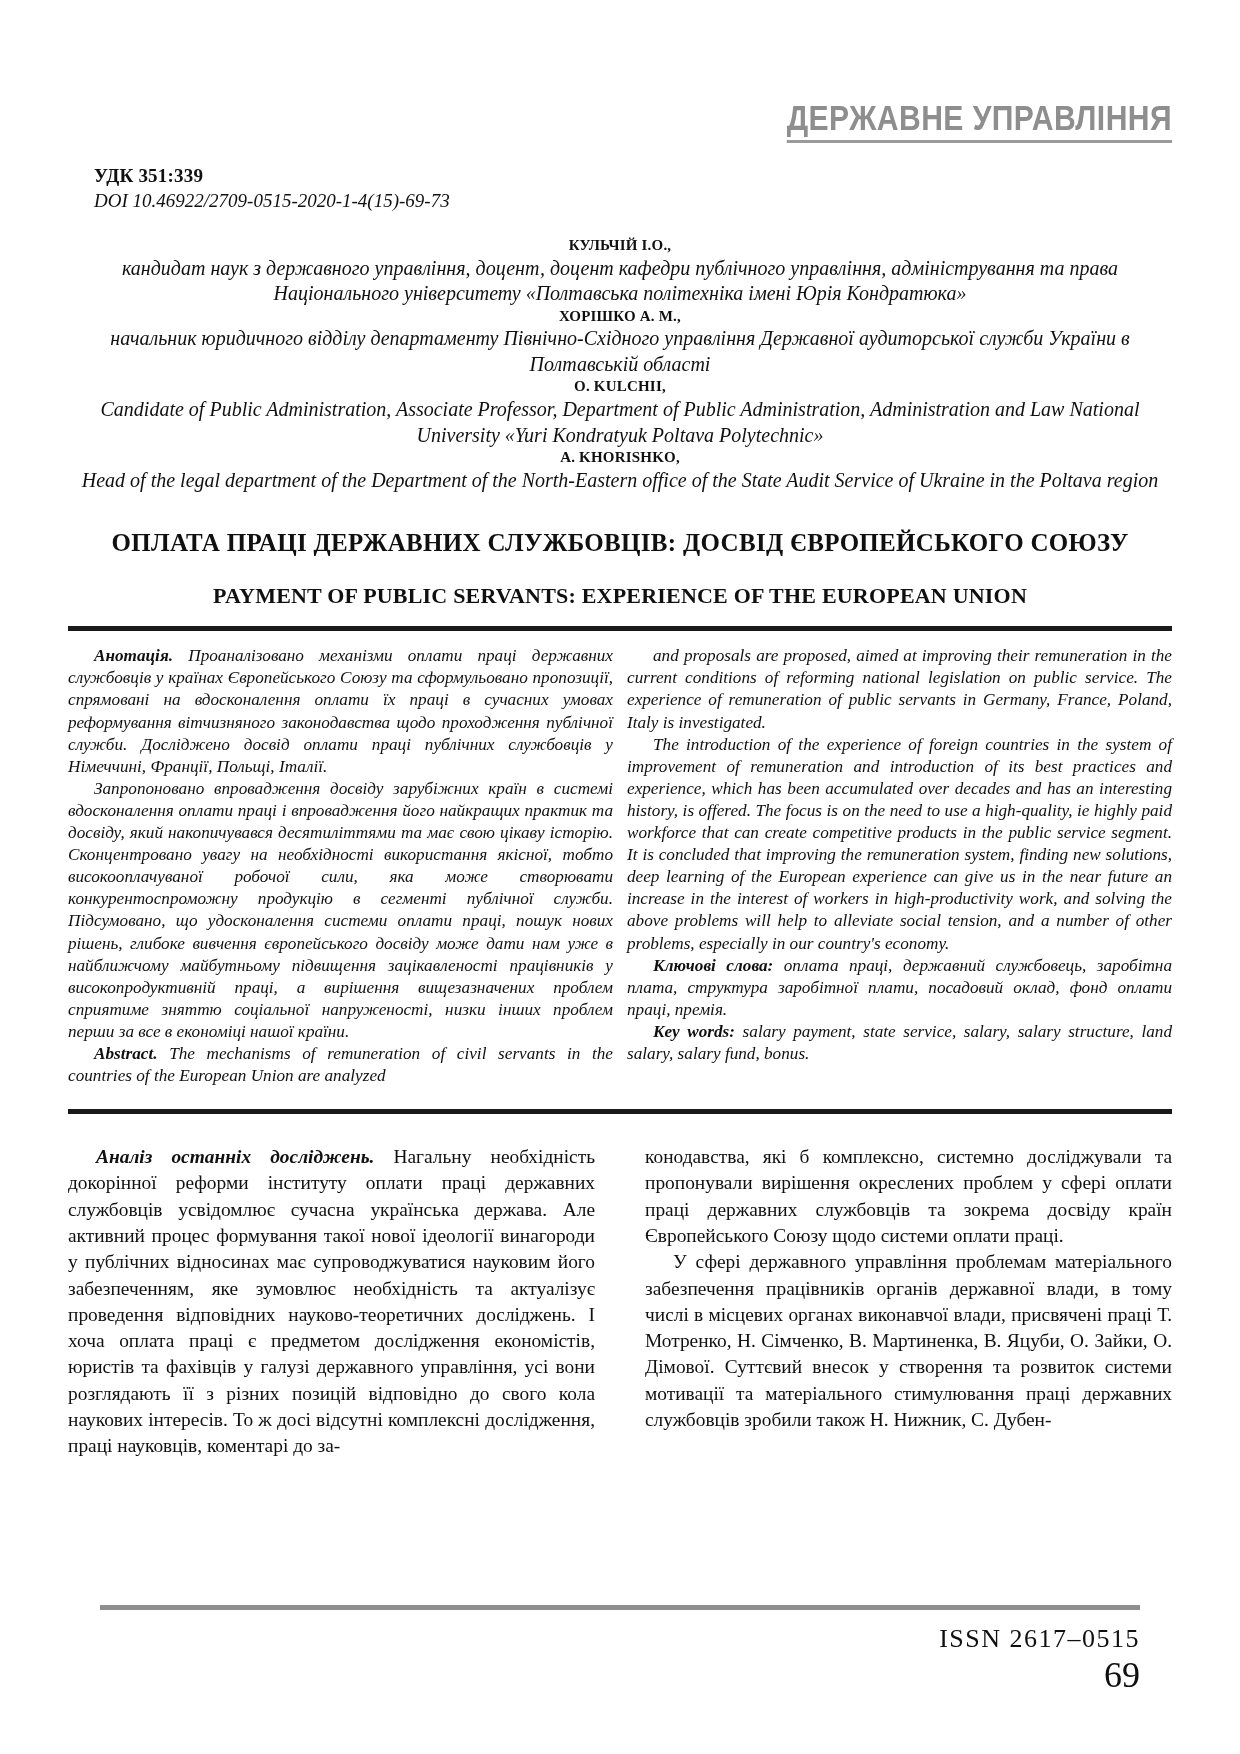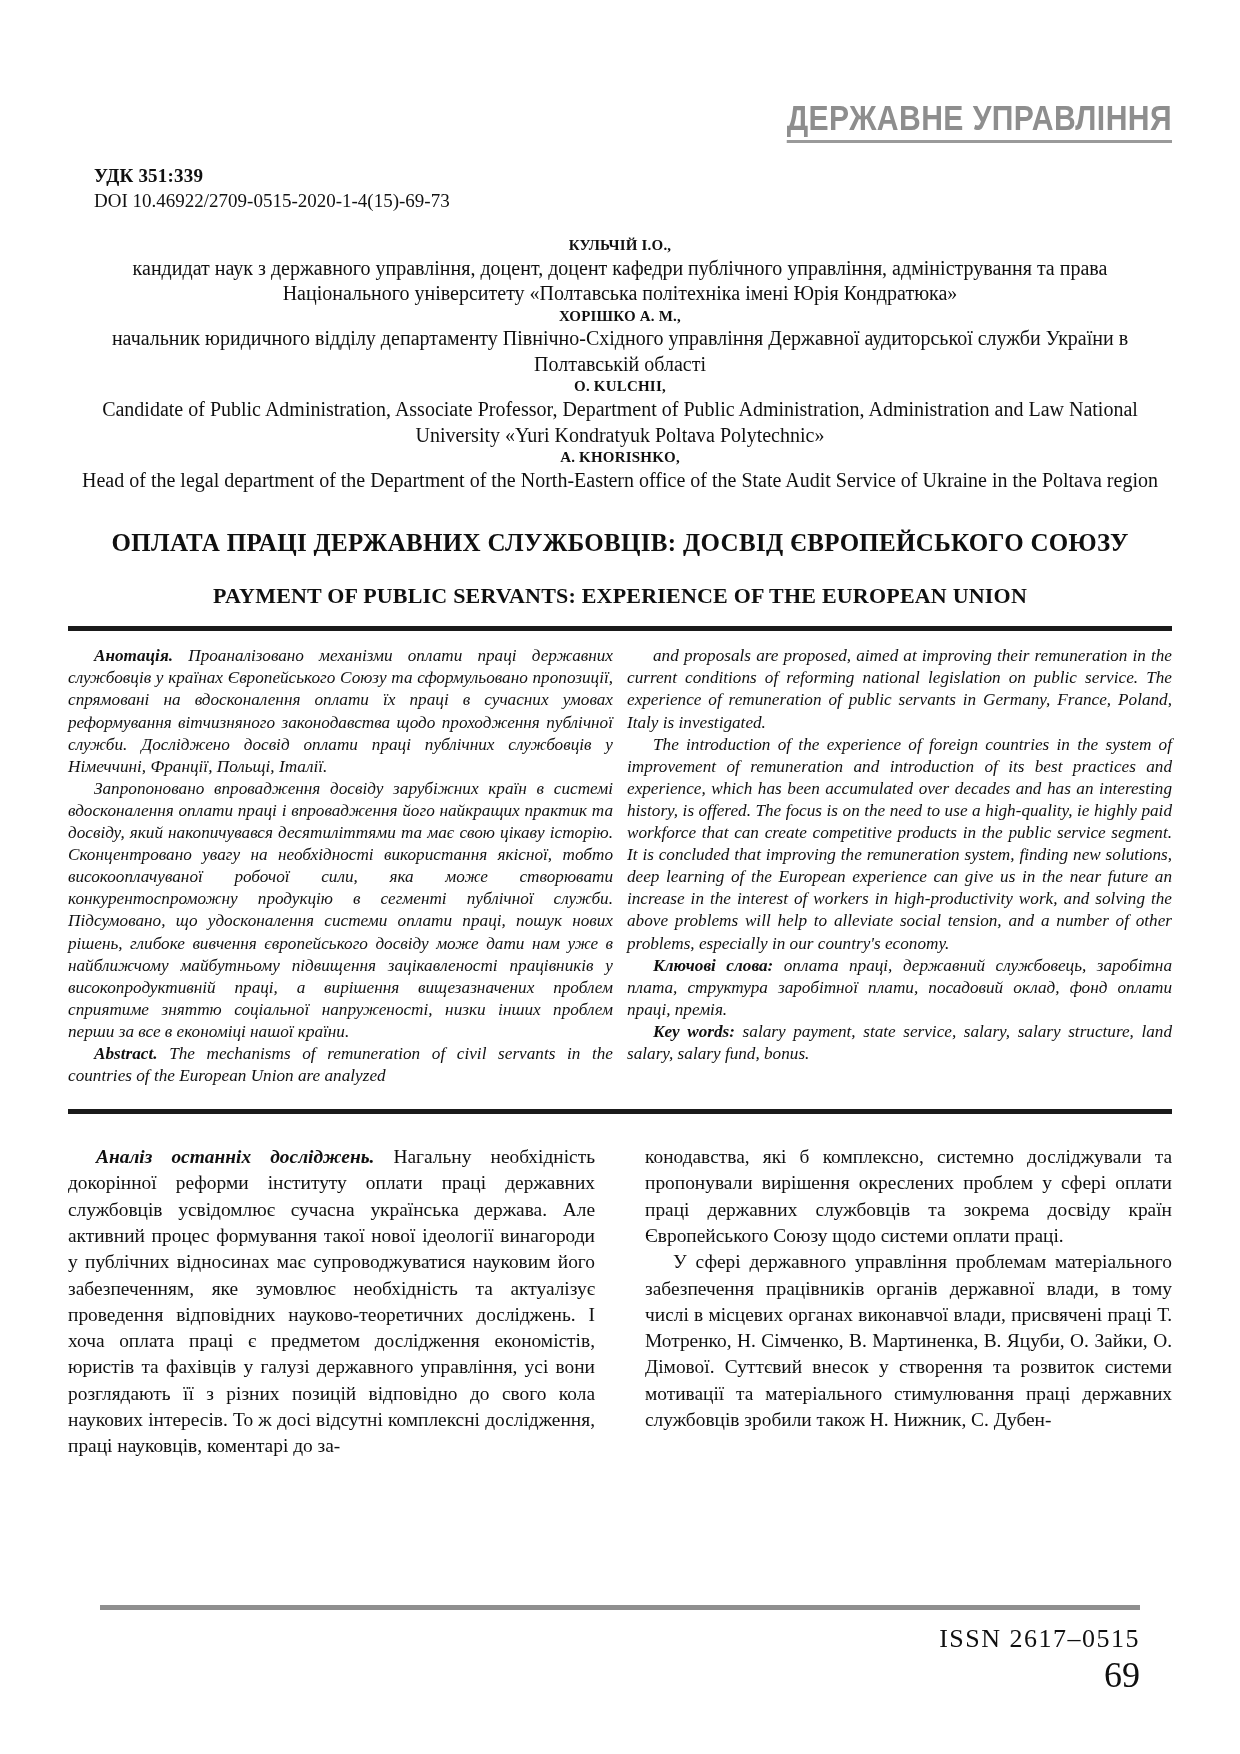--- a/index.html
+++ b/index.html
@@ -49,36 +49,38 @@
     padding-left: 26px;
   }
   .udc {
     font-size: 19px;
     font-weight: bold;
     line-height: 1.35;
     letter-spacing: 0.2px;
   }
   .doi {
     font-size: 19px;
+    font-style: italic;
     line-height: 1.35;
   }
 
   
   .authors {
     margin-top: 22px;
     text-align: center;
   }
   .author-name {
     font-size: 15px;
     font-weight: bold;
     line-height: 1.3;
     letter-spacing: 0.2px;
   }
   .author-aff {
     font-size: 20px;
+    font-style: italic;
     line-height: 1.28;
     padding: 0 10px;
   }
 
   
   .title-ua {
     margin-top: 34px;
     text-align: center;
     font-size: 25px;
     font-weight: bold;

